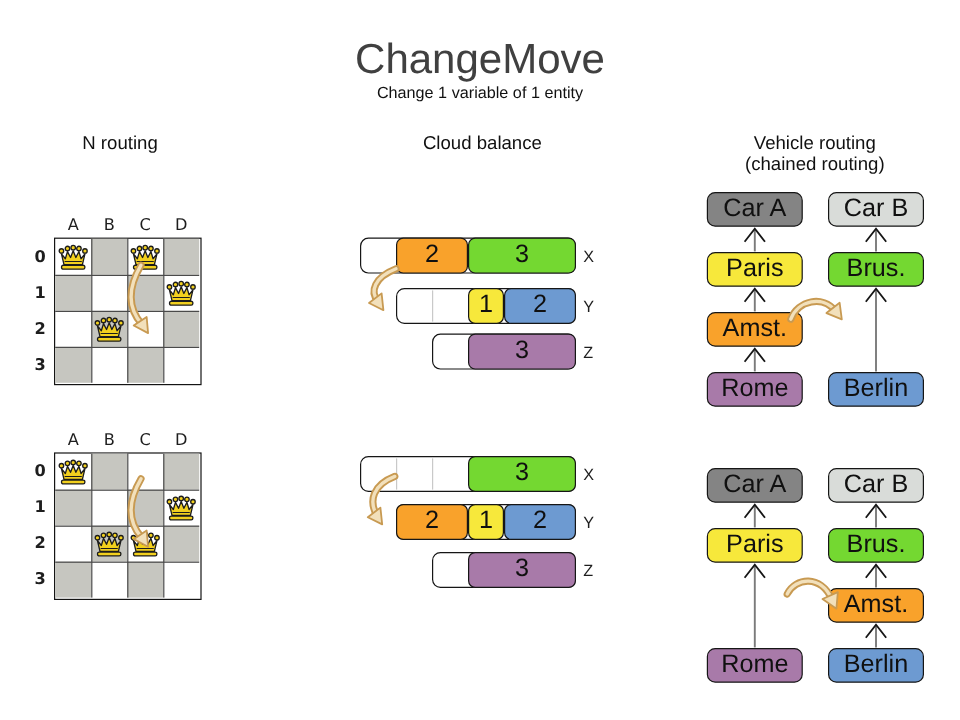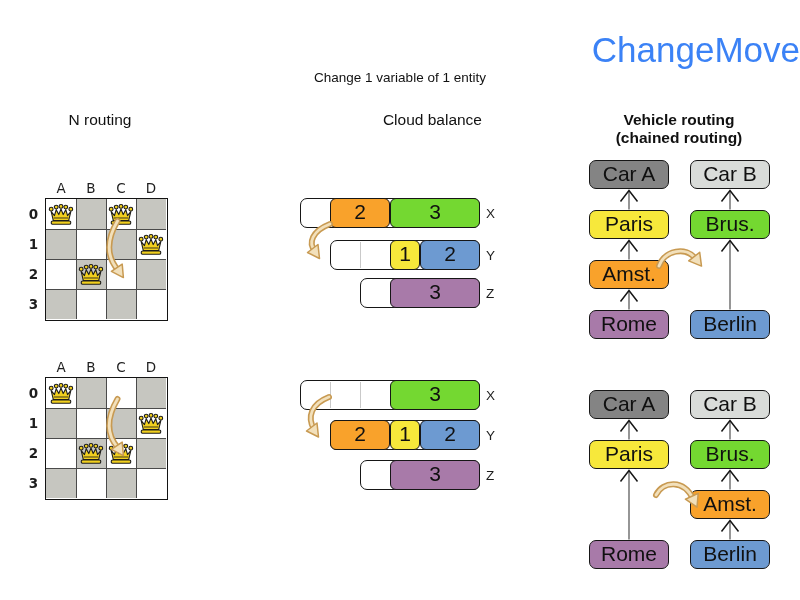--- a/index.html
+++ b/index.html
@@ -1,39 +1,39 @@
 <!DOCTYPE html>
 <html><head>
 <meta charset="utf-8">
 <style>
   html,body{margin:0;padding:0;background:#fff;}
   #canvas{position:relative;width:800px;height:600px;background:#fff;overflow:hidden;
           font-family:"Liberation Sans",sans-serif;}
   .abs{position:absolute;}
-  .title{position:absolute;left:0;right:0;top:30px;text-align:right;
-         font:400 35px "Liberation Sans",sans-serif;color:#3b82f6;}
+  .title{position:absolute;left:0;right:0;top:30px;text-align:center;
+         font:400 35px "Liberation Sans",sans-serif;color:#404040;}
   .subtitle{position:absolute;left:0;right:0;top:70px;text-align:center;
             font:400 13.5px "Liberation Sans",sans-serif;color:#111;}
   .col-header{position:absolute;top:111px;text-align:center;
               font:400 15.5px "Liberation Sans",sans-serif;color:#111;line-height:18px;}
   #overlay{position:absolute;left:0;top:0;pointer-events:none;}
   .mvA{stroke:#c89a52;stroke-width:6;fill:none;stroke-linecap:round;}
   .mvB{stroke:#f2e0bb;stroke-width:2.8;fill:none;stroke-linecap:round;}
   .mvH{fill:#f2e0bb;stroke:#c89a52;stroke-width:1.5;stroke-linejoin:round;}
 </style>
 </head>
 <body>
 
 <div id="canvas">
   <div class="title">ChangeMove</div>
   <div class="subtitle">Change 1 variable of 1 entity</div>
 
   <div class="col-header" style="left:20px;width:160px;">N routing</div>
-  <div class="col-header" style="left:322px;width:160px;text-align:right;">Cloud balance</div>
-  <div class="col-header" style="left:599px;width:160px;font-weight:bold;">
+  <div class="col-header" style="left:322px;width:160px;">Cloud balance</div>
+  <div class="col-header" style="left:599px;width:160px;">
     <div>Vehicle routing</div>
     <div>(chained routing)</div>
   </div>
 
   <div id="generated">
       <div class="abs" style="left:44.5px;top:197.5px;width:123px;height:123px;border:1.5px solid #141414;box-sizing:border-box;background:#fff"></div>
       <div class="abs" style="left:76px;top:199px;width:30px;height:30px;background:#c6c6c0"></div>
       <div class="abs" style="left:136px;top:199px;width:30px;height:30px;background:#c6c6c0"></div>
       <div class="abs" style="left:46px;top:229px;width:30px;height:30px;background:#c6c6c0"></div>
       <div class="abs" style="left:106px;top:229px;width:30px;height:30px;background:#c6c6c0"></div>

